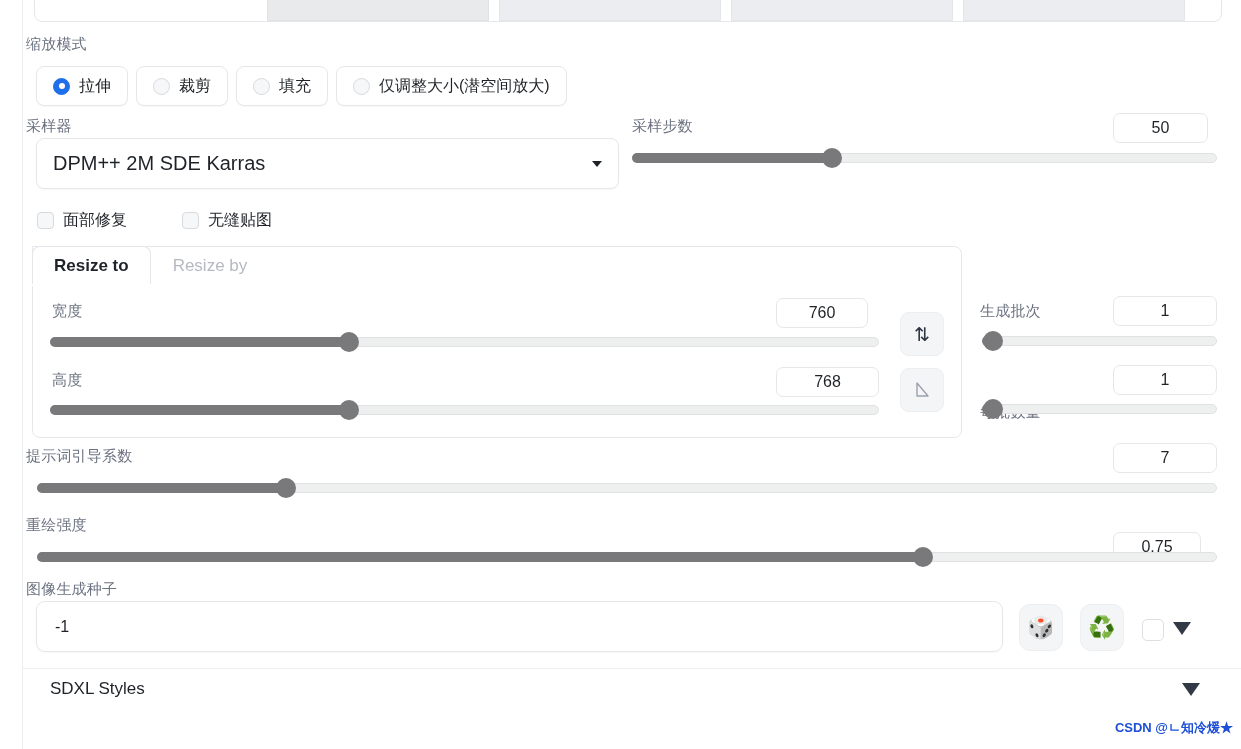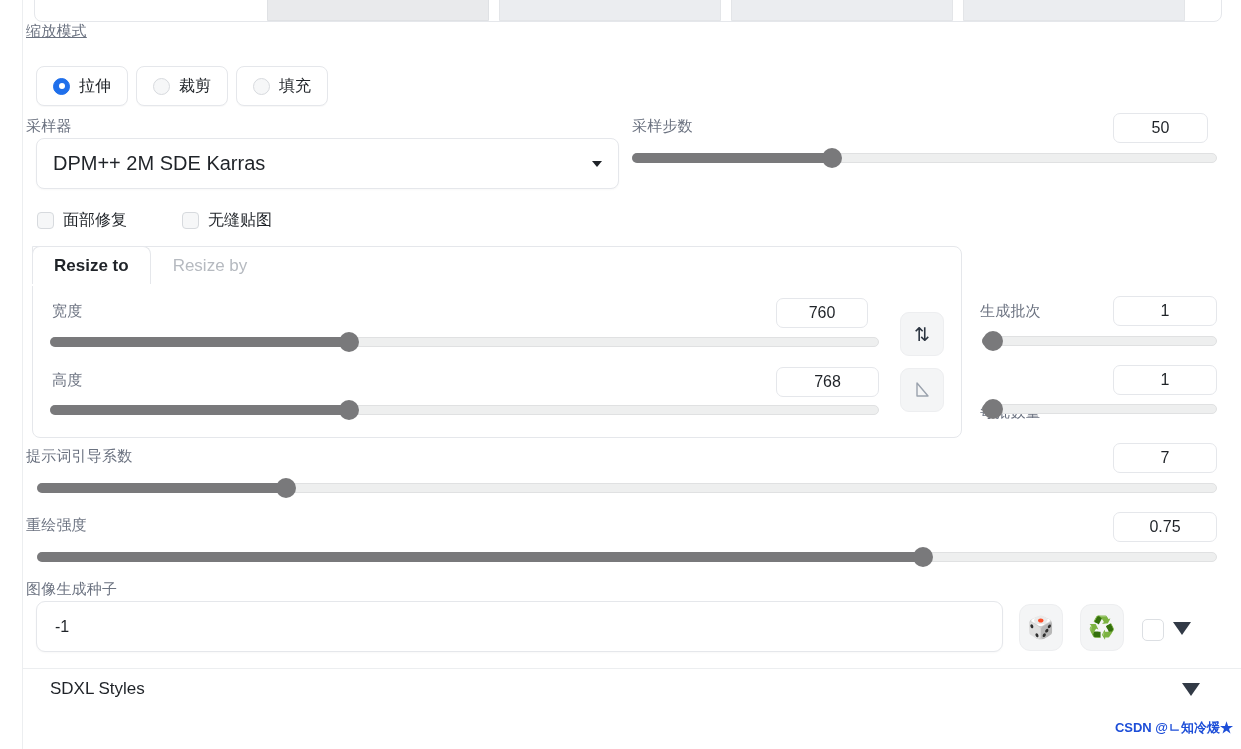--- a/index.html
+++ b/index.html
@@ -192,34 +192,38 @@
     <div class="top-btn-row">
       <div class="top-btn"></div>
       <div class="top-btn alt"></div>
       <div class="top-btn alt"></div>
       <div class="top-btn alt"></div>
     </div>
   </div>
 
   <div class="panel-rule"></div>
 
-  <div class="lbl" style="position:absolute;left:26px;top:22px;text-decoration:underline;">缩放模式</div>
+  <div class="lbl" style="position:absolute;left:26px;top:35px;">缩放模式</div>
 
   <div class="radio-row">
     <div class="radio-pill on">
       <span class="radio-dot"></span>
       <span>拉伸</span>
     </div>
     <div class="radio-pill">
       <span class="radio-dot"></span>
       <span>裁剪</span>
     </div>
     <div class="radio-pill">
       <span class="radio-dot"></span>
       <span>填充</span>
+    </div>
+    <div class="radio-pill">
+      <span class="radio-dot"></span>
+      <span>仅调整大小(潜空间放大)</span>
     </div>
   </div>
 
   <div class="lbl" style="position:absolute;left:26px;top:117px;">采样器</div>
   <div class="dropdown">
     <span>DPM++ 2M SDE Karras</span>
     <span class="dd-caret"></span>
   </div>
 
   <div class="lbl" style="position:absolute;left:632px;top:117px;">采样步数</div>
@@ -283,21 +287,21 @@
   </div>
 
   <div class="lbl" style="position:absolute;left:26px;top:447px;">提示词引导系数</div>
   <div class="numbox" style="left:1113px;top:443px;width:104px;">7</div>
   <div class="track" style="left:37px;top:483px;width:1180px;">
     <div class="fill" id="f-cfg" style="width: 247.8px;"></div>
     <div class="thumb" id="t-cfg" style="left: 247.8px;"></div>
   </div>
 
   <div class="lbl" style="position:absolute;left:26px;top:516px;">重绘强度</div>
-  <div class="numbox" style="left:1113px;top:512px;width:104px;">0.75</div>
+  <div class="numbox" style="left:1113px;top:532px;width:88px;">0.75</div>
   <div class="track" style="left:37px;top:552px;width:1180px;">
     <div class="fill" id="f-dn" style="width: 885px;"></div>
     <div class="thumb" id="t-dn" style="left: 885px;"></div>
   </div>
 
   <div class="lbl" style="position:absolute;left:26px;top:580px;">图像生成种子</div>
   <div class="seedbox">-1</div>
   <div class="emojibtn" style="left:1019px;top:604px;">
     <span>🎲</span>
   </div>

